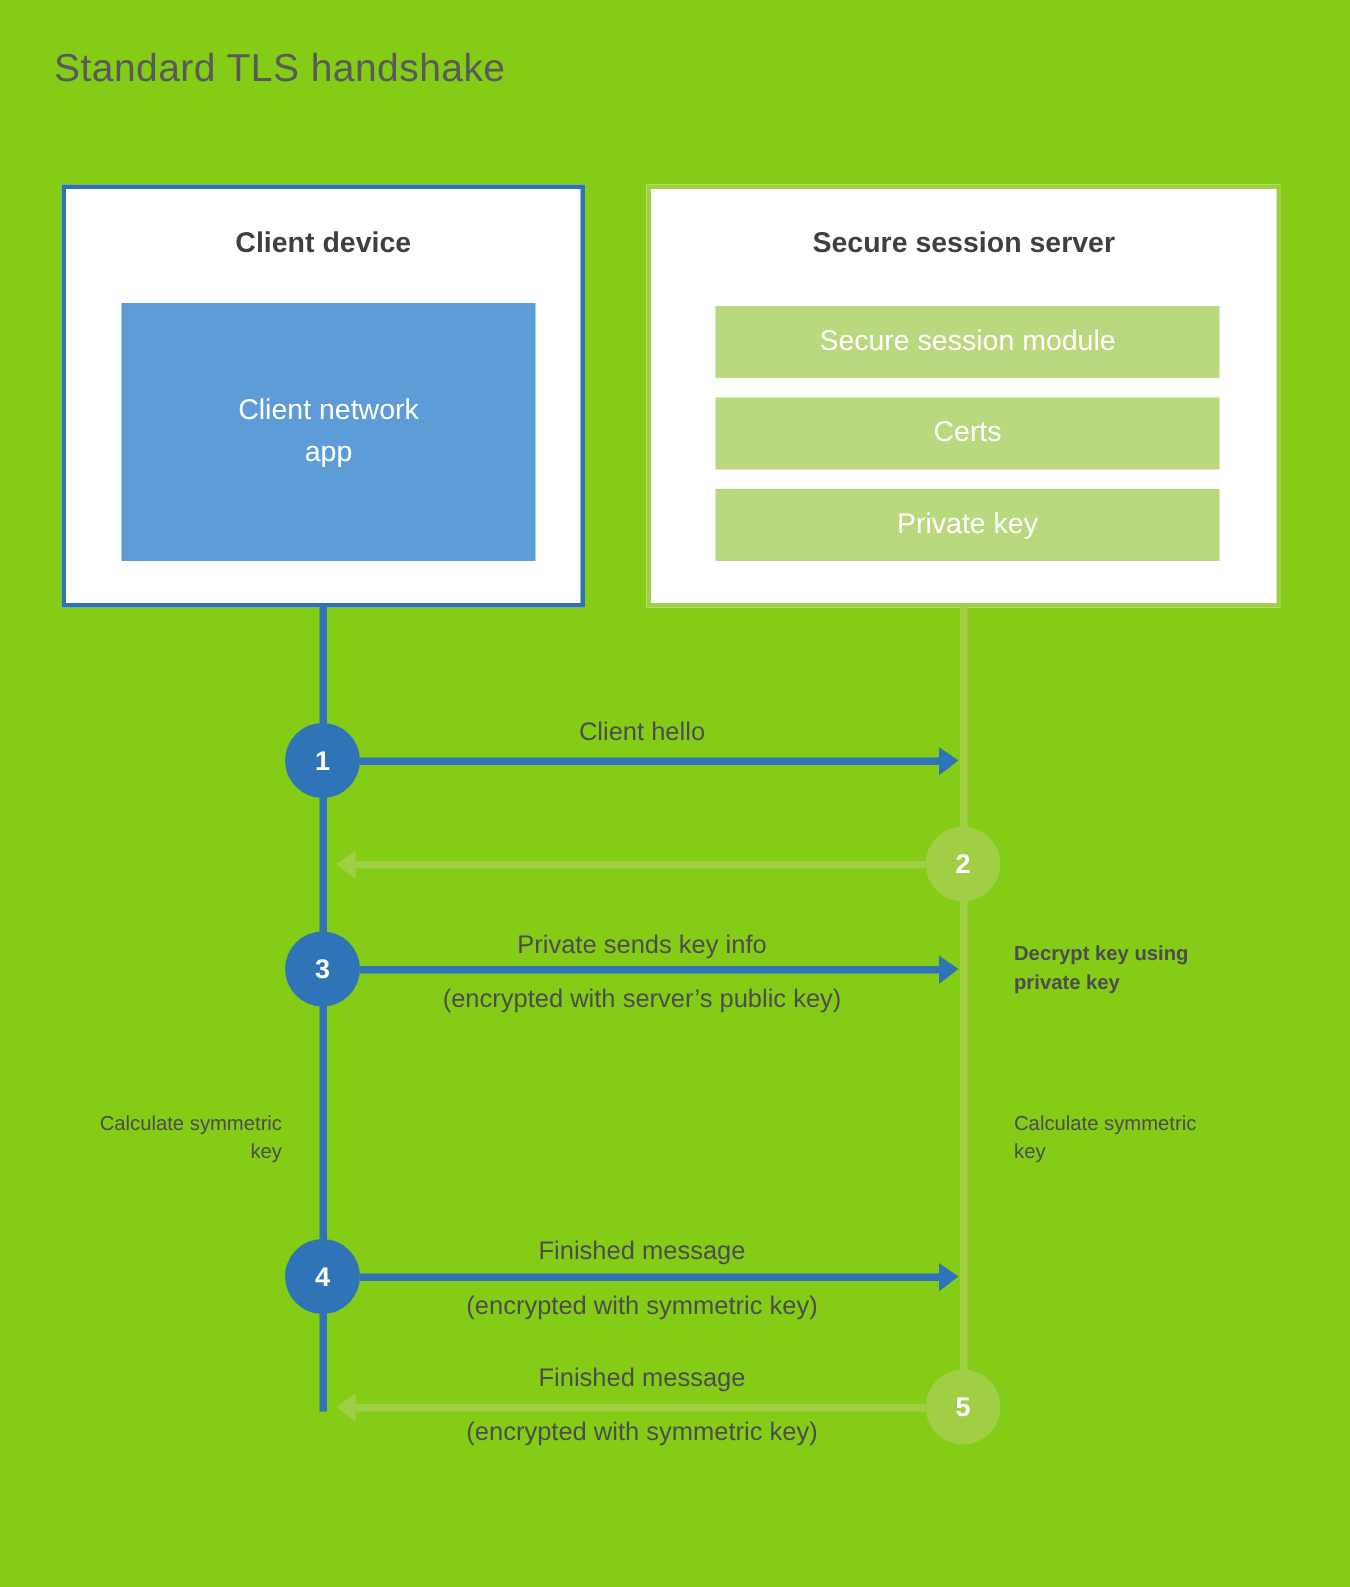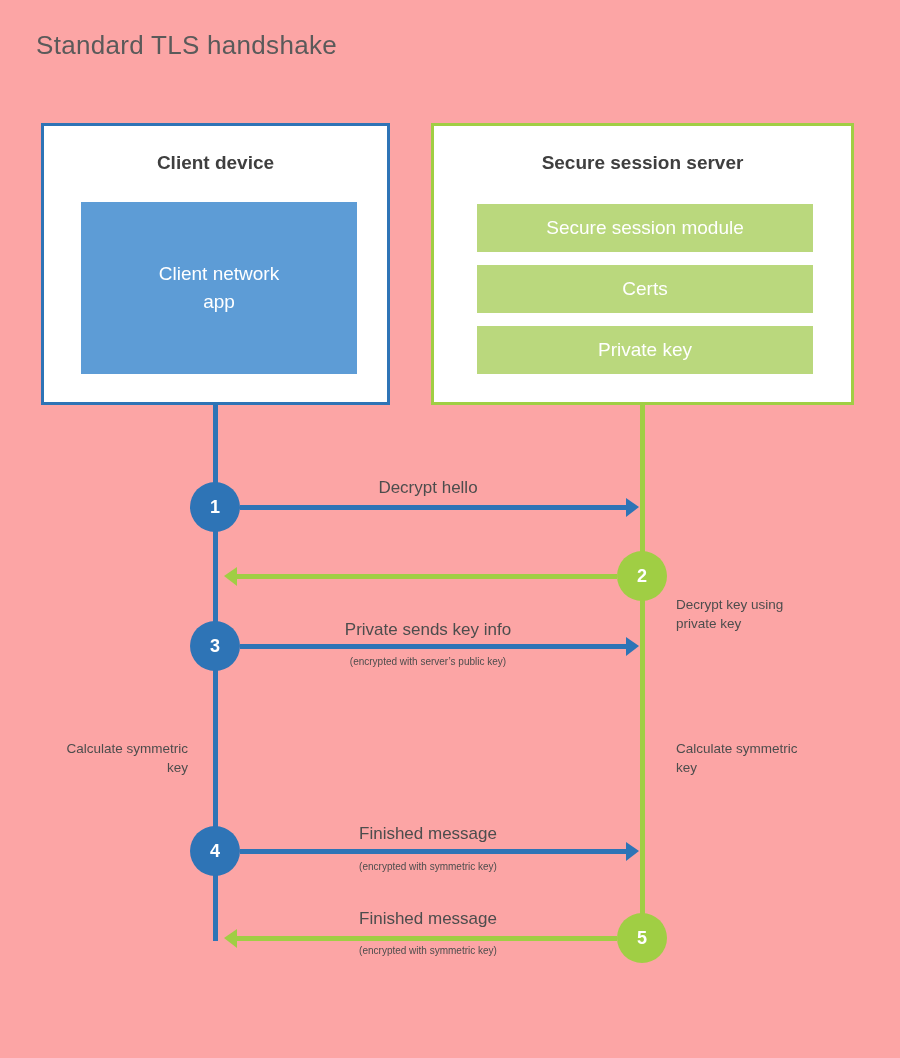--- a/index.html
+++ b/index.html
@@ -1,21 +1,21 @@
 <!DOCTYPE html>
 <html><head>
 <meta charset="utf-8">
 <style>
   html, body { margin: 0; padding: 0; background: #ffffff; }
   body { font-family: "Liberation Sans", sans-serif; }
   .canvas {
     position: relative;
     width: 900px;
     height: 1058px;
-    background: #fca5a5;
+    background: #84cc16;
     overflow: hidden;
   }
   .title {
     position: absolute;
     left: 36px;
     top: 30px;
     margin: 0;
     font-size: 26px;
     font-weight: 300;
     letter-spacing: 0.3px;
@@ -117,31 +117,31 @@
     text-align: center;
     font-size: 17px;
     color: #4d4d4d;
     z-index: 2;
   }
   .msg-sub {
     position: absolute;
     left: 216px;
     width: 424px;
     text-align: center;
-    font-size: 10px;
+    font-size: 17px;
     color: #4d4d4d;
     z-index: 2;
   }
   .side-note {
     position: absolute;
     font-size: 13.5px;
     line-height: 19px;
     color: #4d4d4d;
   }
-  .note-decrypt   { left: 676px; top: 595px; width: 128px; }
+  .note-decrypt   { left: 676px; top: 626px; width: 128px; font-weight: bold; }
   .note-calc-left { left: 56px;  top: 739px; width: 132px; text-align: right; }
   .note-calc-right{ left: 676px; top: 739px; width: 132px; }
 </style>
 </head>
 <body>
 
 <div class="canvas">
 
   <h1 class="title">Standard TLS handshake</h1>
 
@@ -156,21 +156,21 @@
     <div class="box-title">Client device</div>
     <div class="client-module">
       <span>Client network app</span>
     </div>
   </div>
 
   <div class="vline blue"></div>
   <div class="vline green"></div>
 
   <div class="circle blue" style="left:190px;top:482px">1</div>
-  <div class="msg-label" style="top:478px">Decrypt hello</div>
+  <div class="msg-label" style="top:478px">Client hello</div>
   <div class="arrow blue right" style="left:240px;top:505px;width:387px"></div>
 
   <div class="arrow green left" style="left:236px;top:574px;width:381px"></div>
   <div class="circle green" style="left:617px;top:551px">2</div>
 
   <div class="circle blue" style="left:190px;top:621px">3</div>
   <div class="msg-label" style="top:620px">Private sends key info</div>
   <div class="arrow blue right" style="left:240px;top:644px;width:387px"></div>
   <div class="msg-sub" style="top:656px">(encrypted with server’s public key)</div>
   <div class="side-note note-decrypt">Decrypt key using private key</div>

